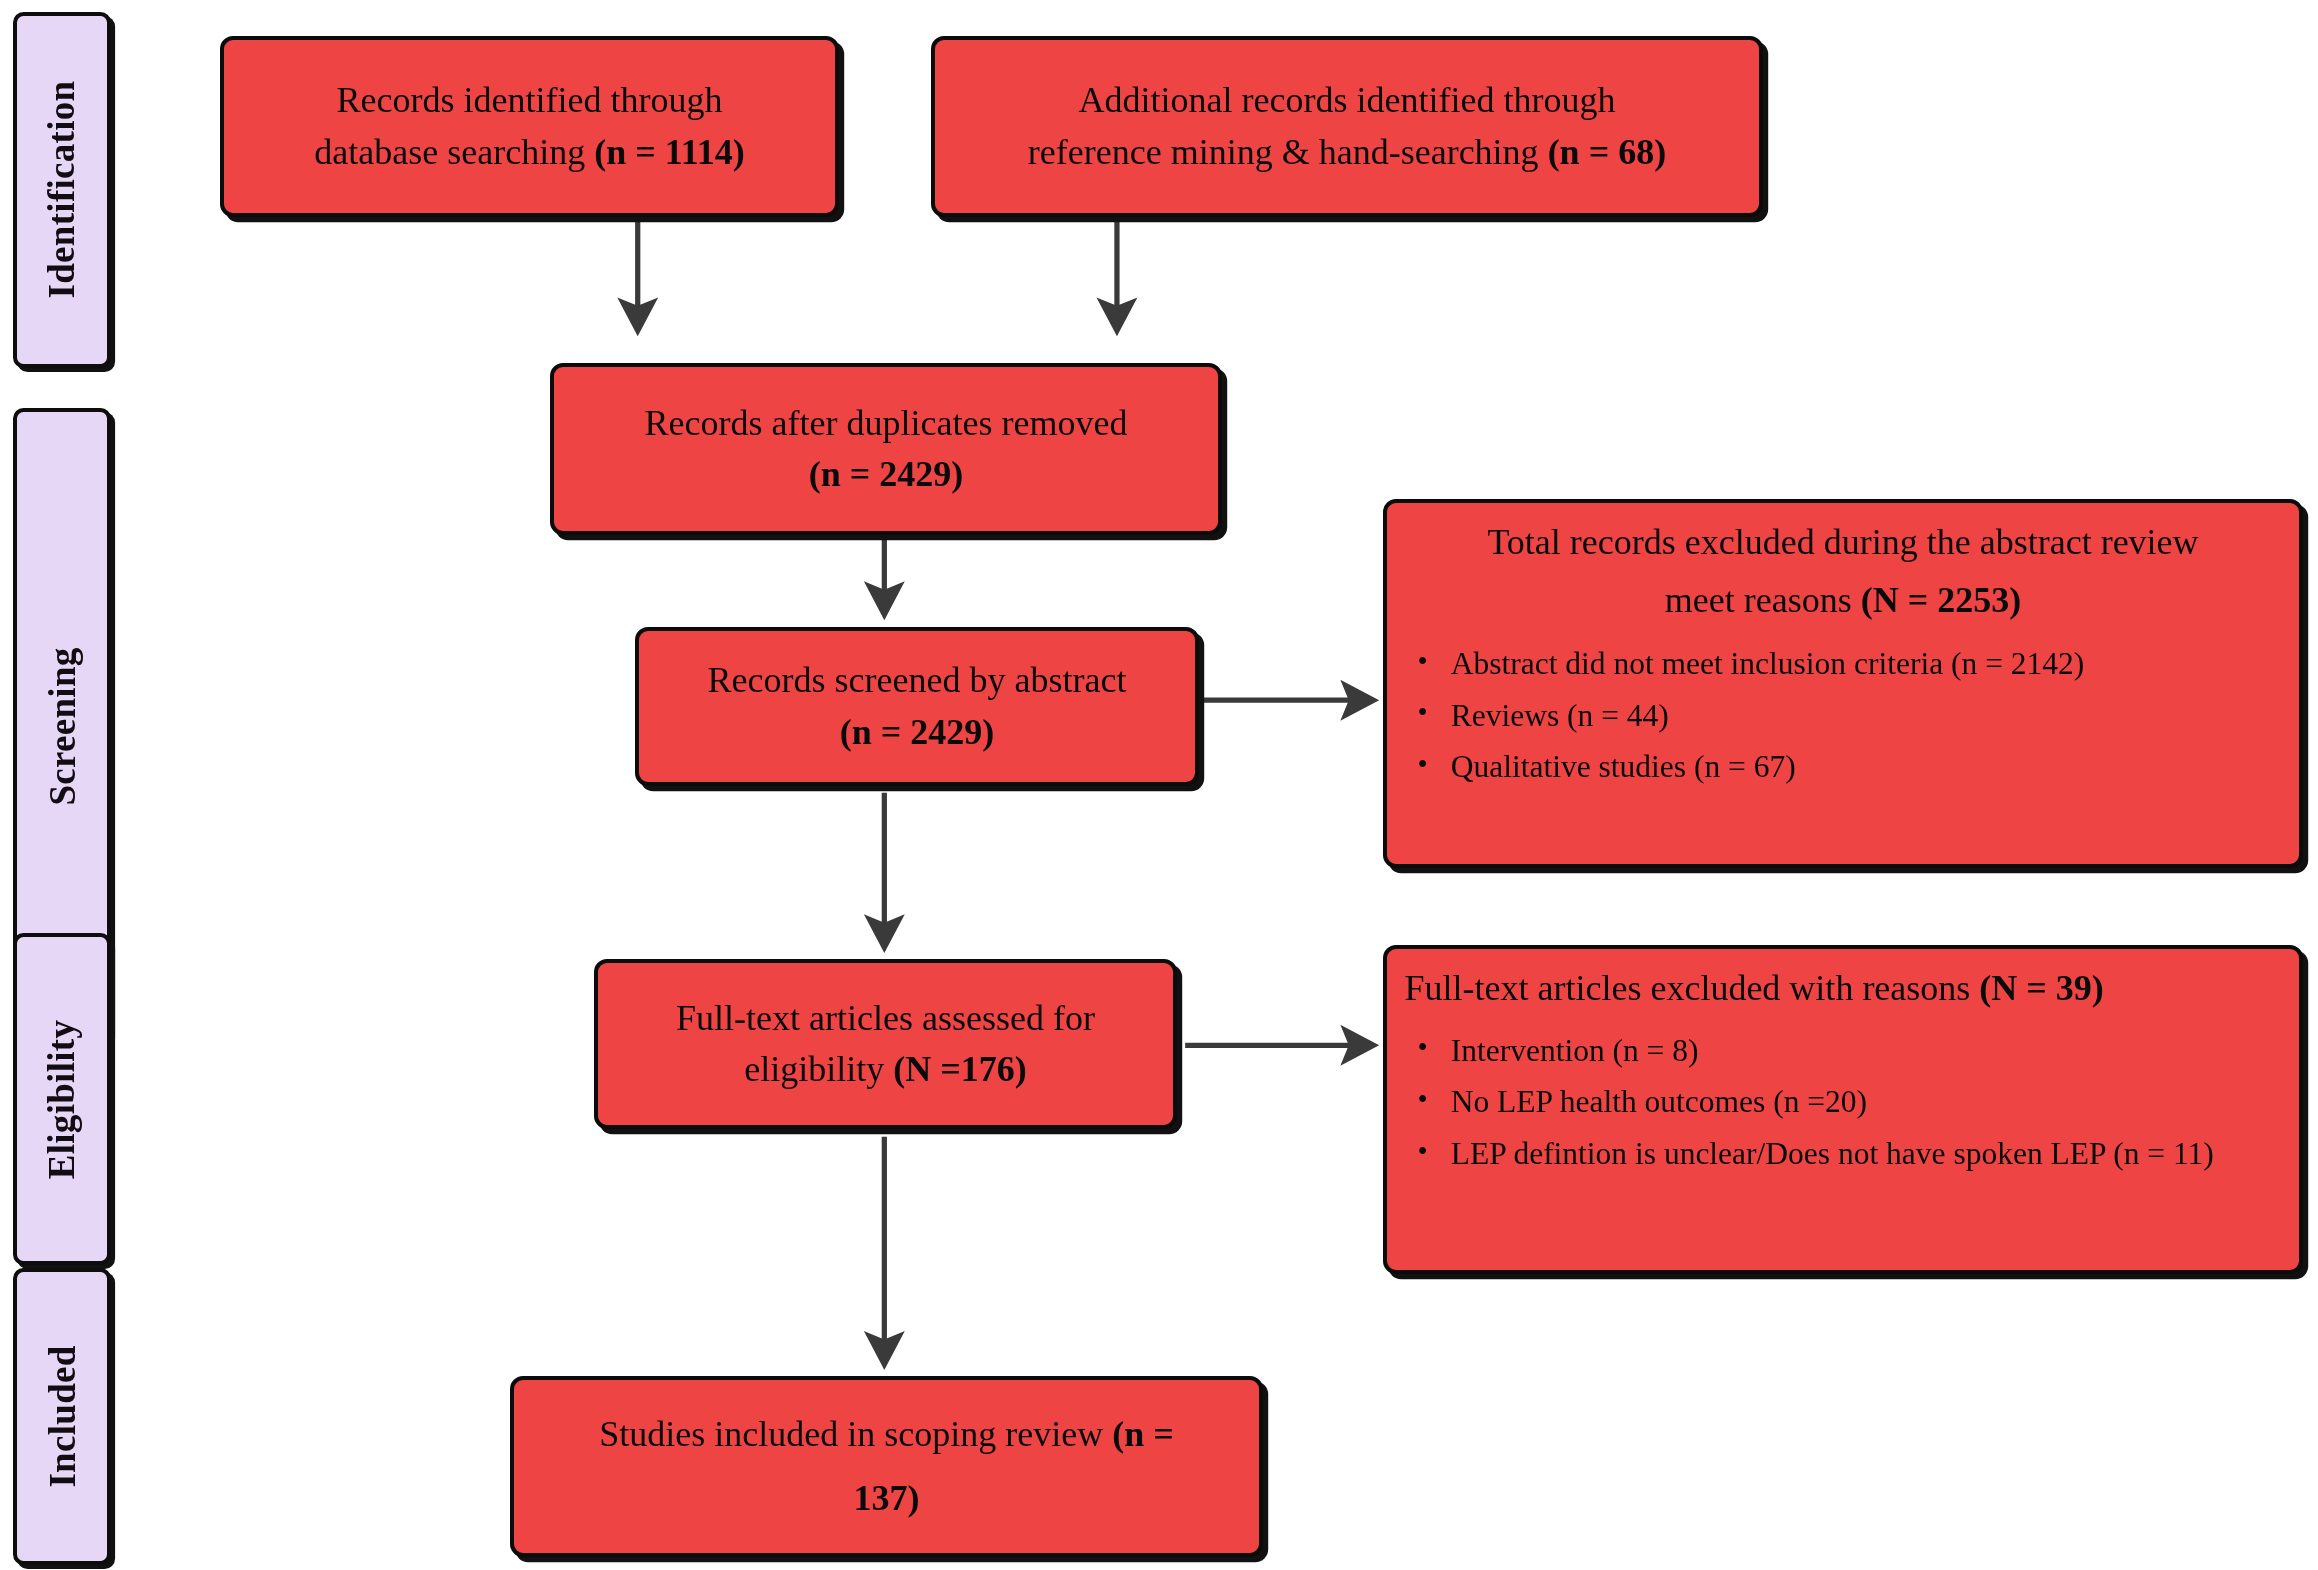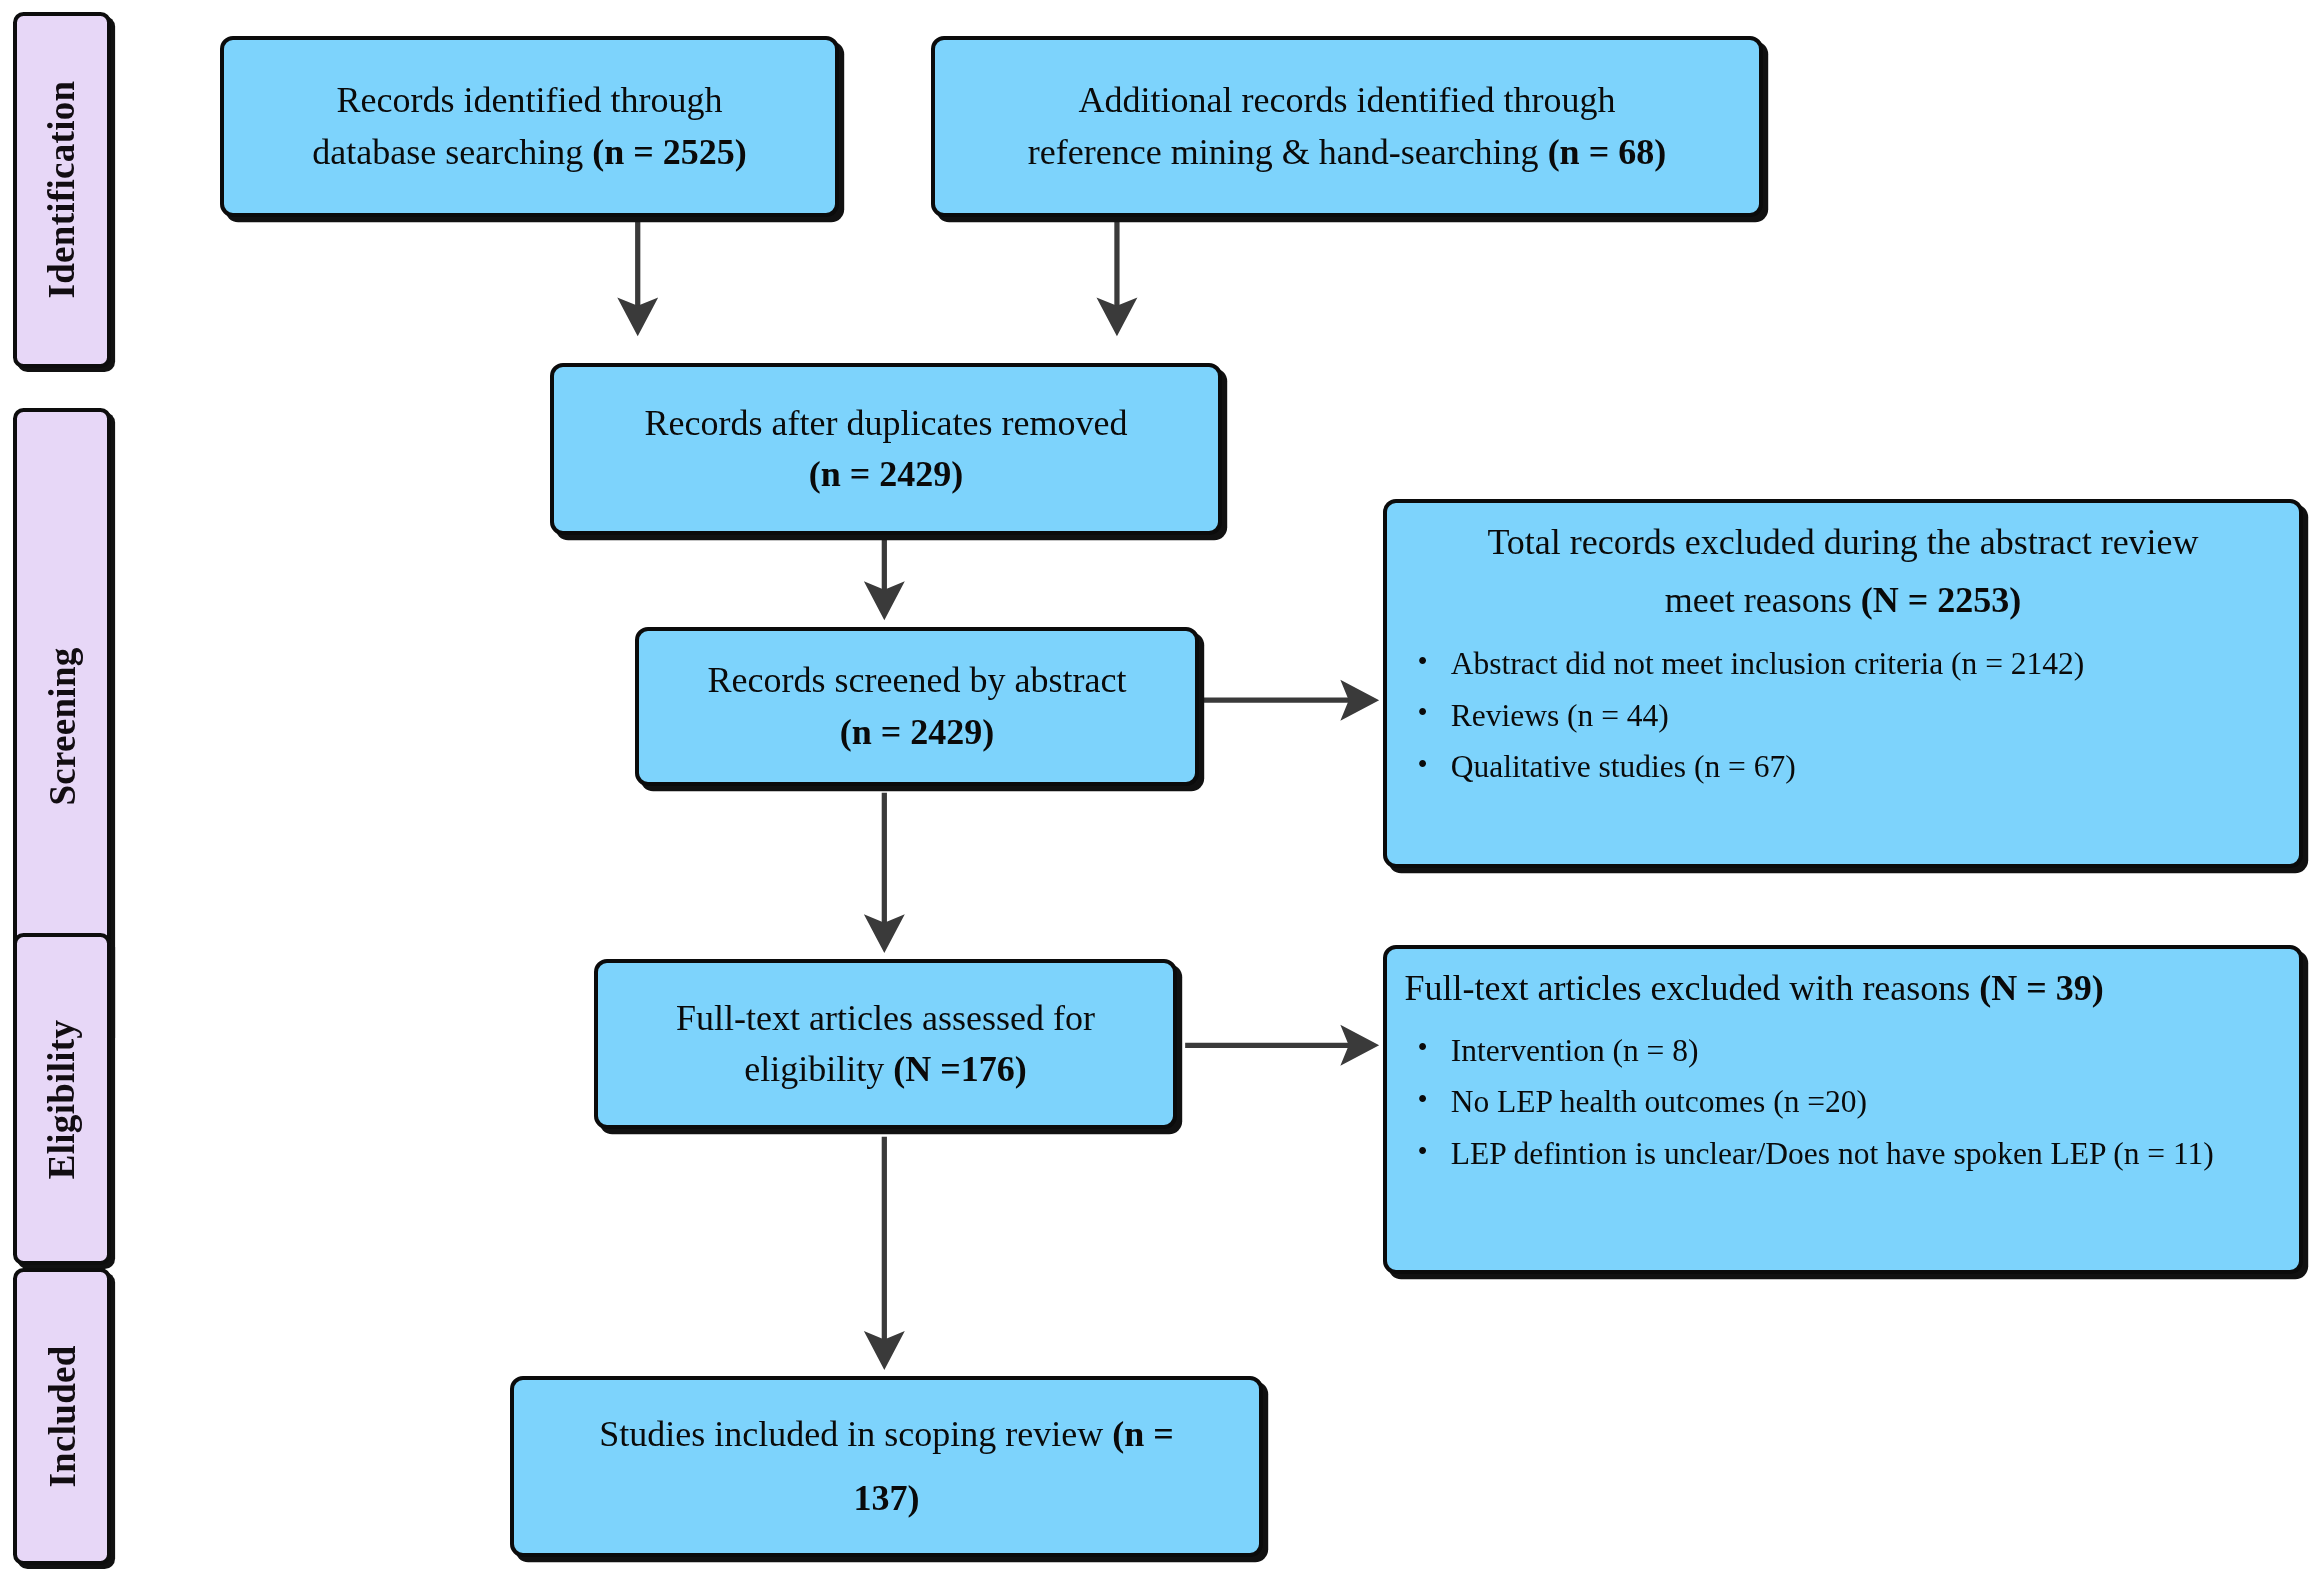--- a/index.html
+++ b/index.html
@@ -37,21 +37,21 @@
     font-size: 37px;
     font-weight: 700;
     color: #120d12;
     letter-spacing: 0.3px;
     line-height: 1;
   }
 
   
   .flow-box {
     position: absolute;
-    background: #7dd3fc;
+    background: #ef4444;
     border: 4.1px solid #0b0b0b;
     border-radius: 13px;
     box-shadow: 5.2px 5.2px 0 0 #111111;
     box-sizing: border-box;
     display: flex;
     flex-direction: column;
     align-items: center;
     justify-content: center;
     padding: 5.8px 15px;
   }
@@ -168,21 +168,21 @@
   <div class="phase-chip" style="left:13px; top:933px; width:98px; height:332px;">
     <span class="phase-chip-label">Eligibility</span>
   </div>
 
   <div class="phase-chip" style="left:13px; top:1268px; width:98px; height:297px;">
     <span class="phase-chip-label">Included</span>
   </div>
 
   <div class="flow-box" style="left:220px; top:36px; width:619px; height:181px;">
     <div class="box-text">Records identified through</div>
-    <div class="box-text"><span>database searching </span><b>(n = 2525)</b></div>
+    <div class="box-text"><span>database searching </span><b>(n = 1114)</b></div>
   </div>
 
   <div class="flow-box" style="left:931px; top:36px; width:832px; height:181px;">
     <div class="box-text">Additional records identified through</div>
     <div class="box-text"><span>reference  mining &amp; hand-searching </span><b>(n = 68)</b></div>
   </div>
 
   <div class="flow-box" style="left:550px; top:363px; width:672px; height:172px;font-family:Liberation Serif, serif;">
     <div class="box-text">Records after duplicates removed</div>
     <div class="box-text"><b>(n = 2429)</b></div>

